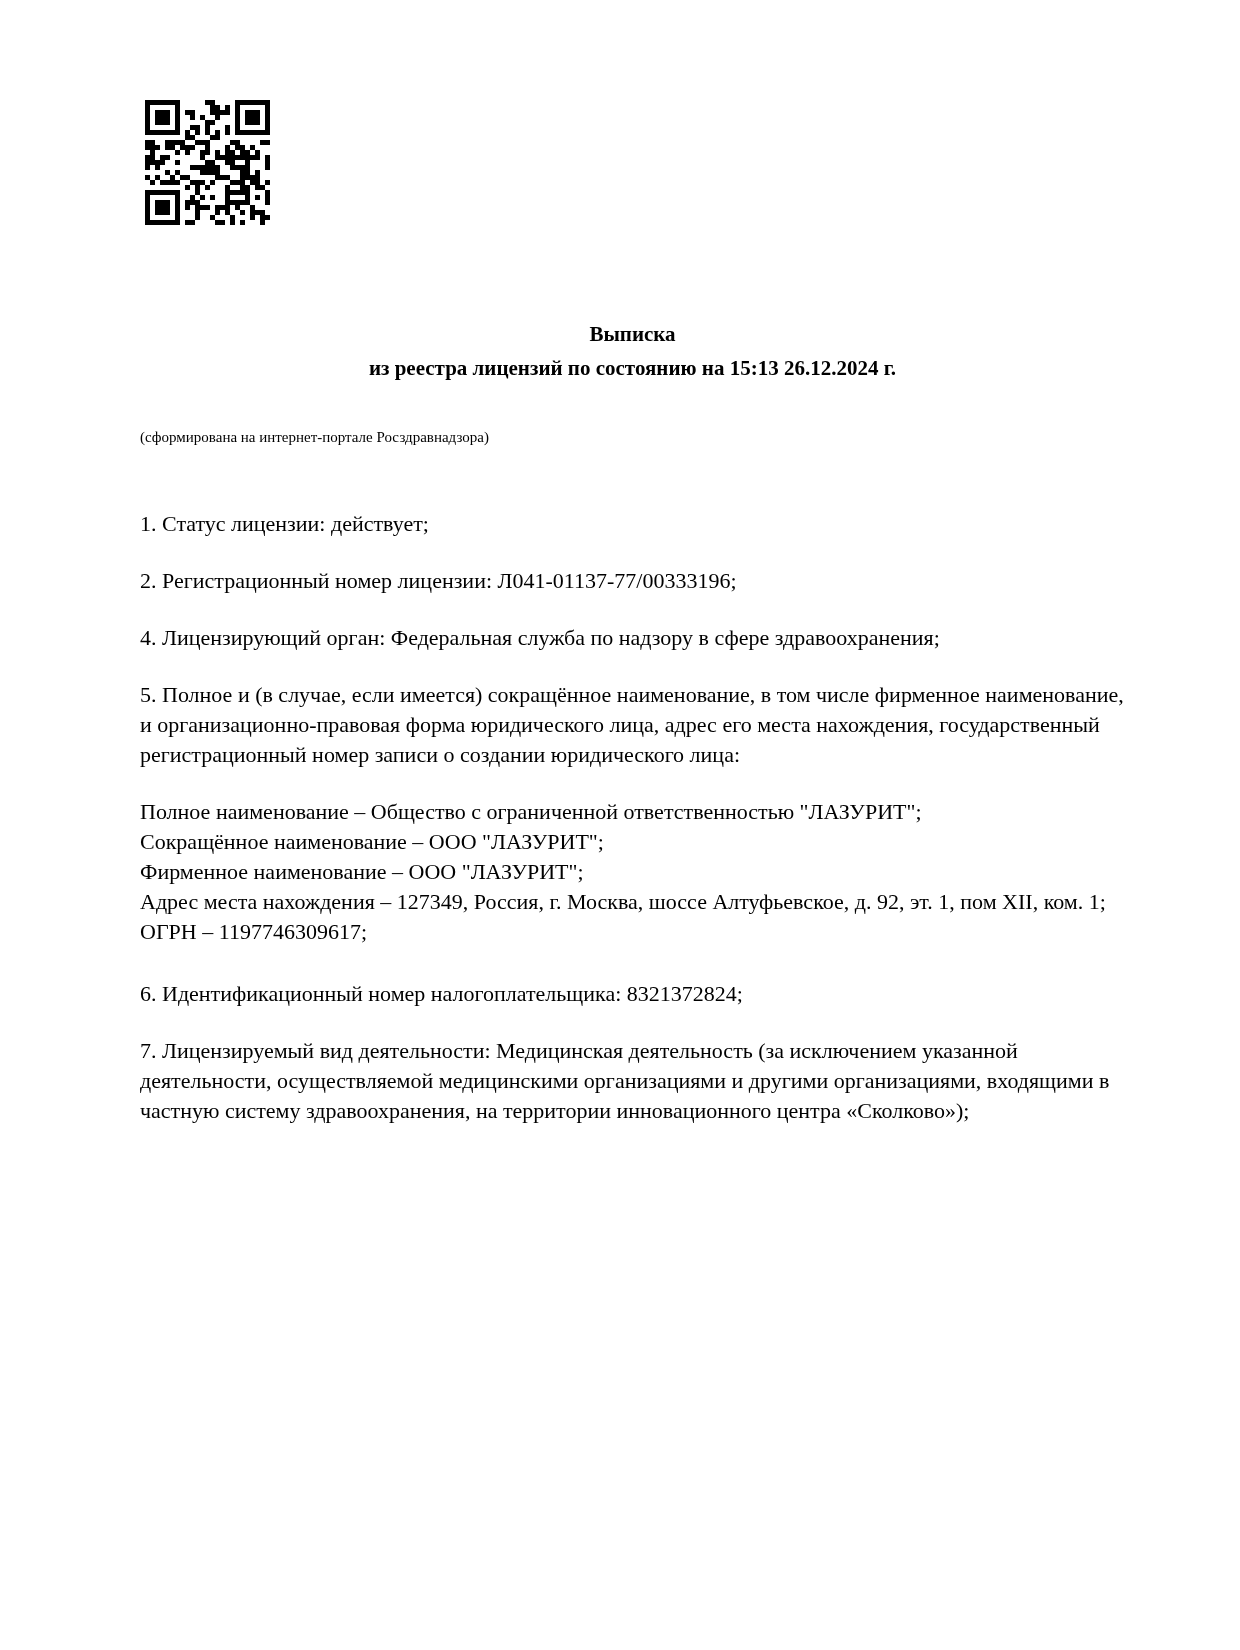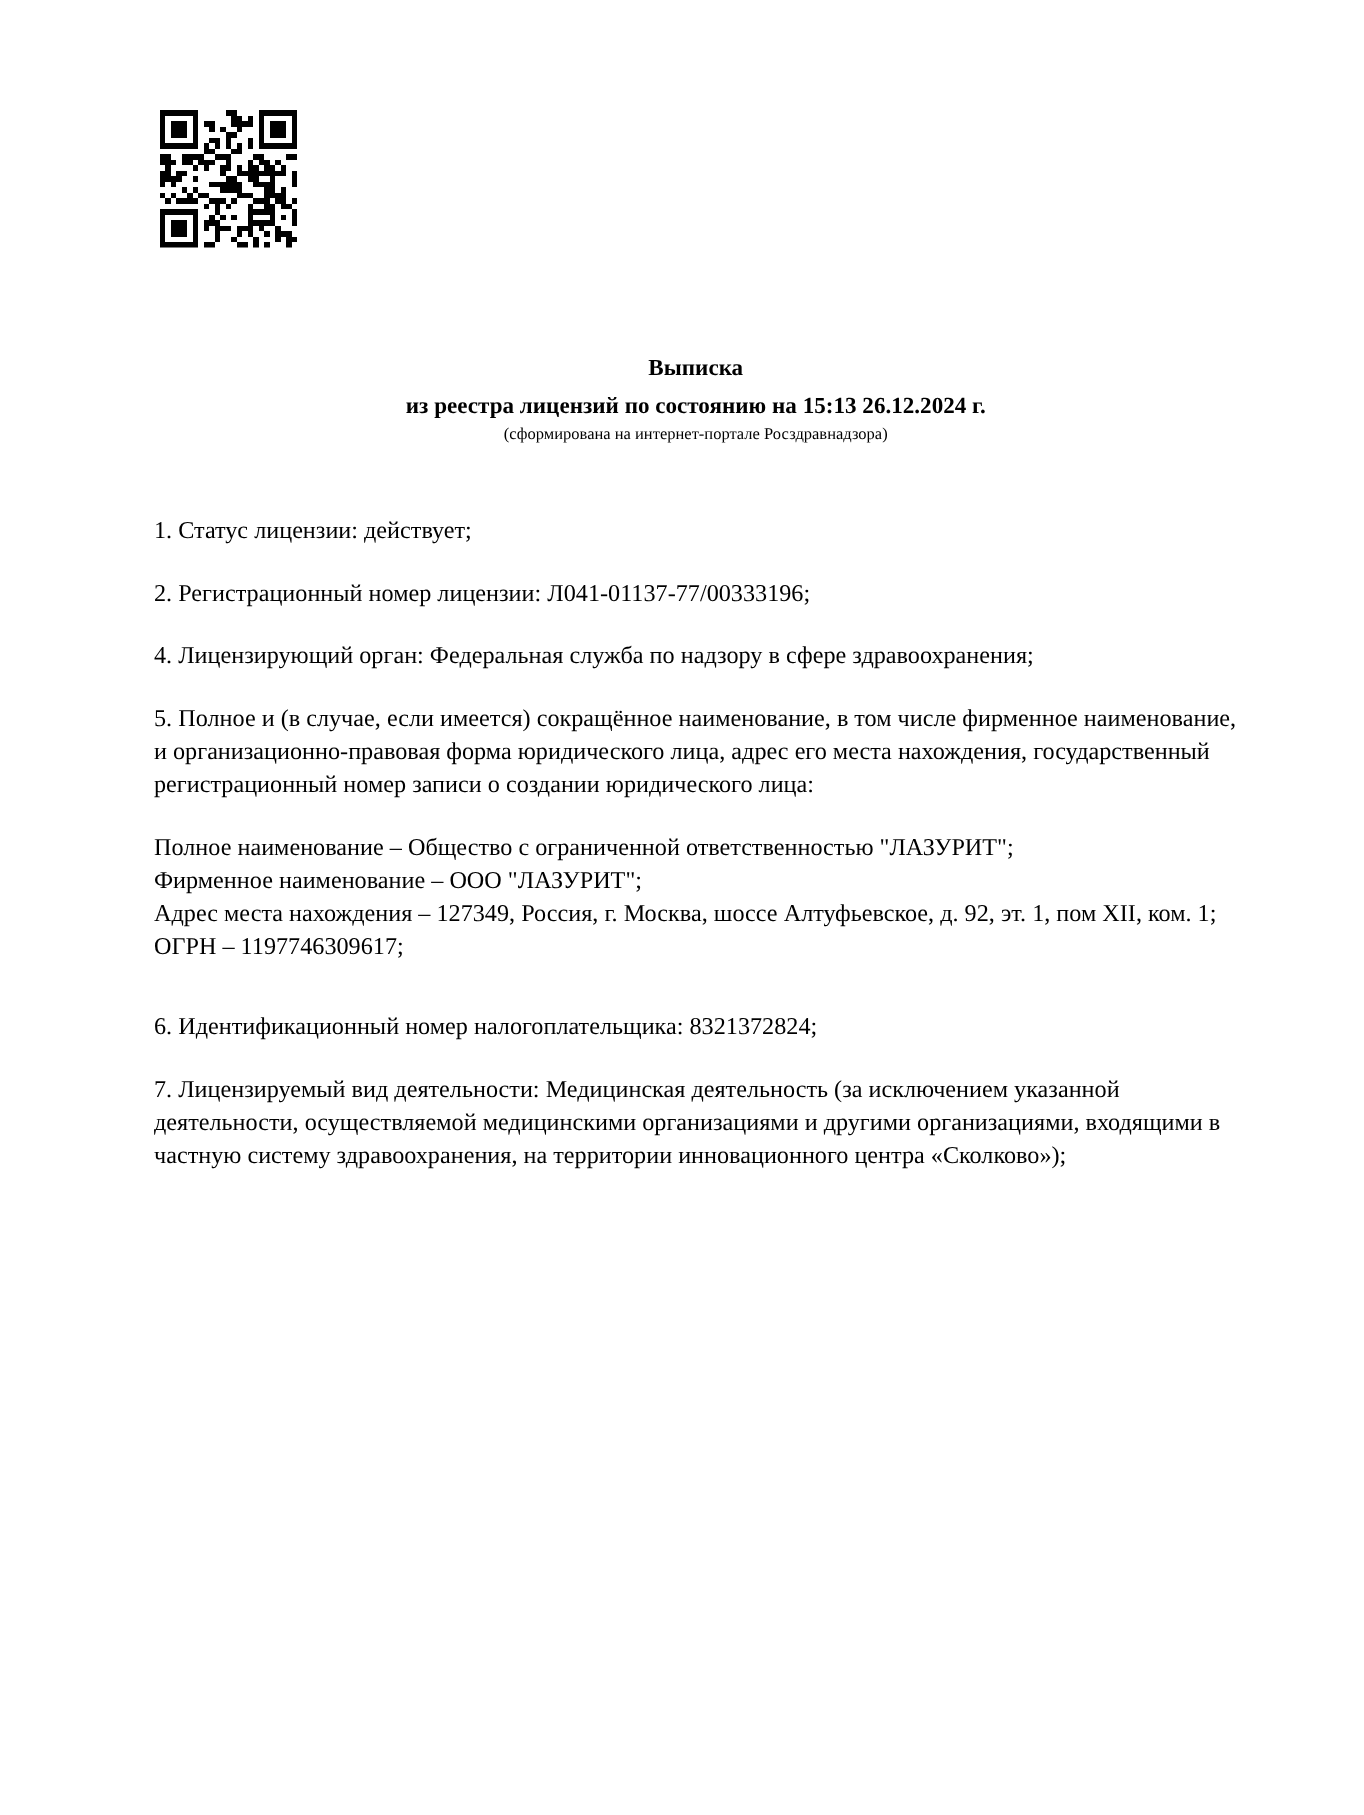--- a/index.html
+++ b/index.html
@@ -20,37 +20,38 @@
     margin-left:5px;
   }
   .title-block{
     margin-top:92px;
     text-align:center;
     font-weight:bold;
     font-size:21px;
     line-height:34px;
   }
   .note{
-    text-align:center;
+    margin-top:42px;
+    text-align:left;
     font-size:15px;
     line-height:20px;
   }
   .doc-body{
     margin-top:62px;
     font-size:22px;
     line-height:30px;
   }
   .doc-body p{
     margin:0 0 27px 0;
   }
   .org-block p{
     margin:0;
   }
   .org-block{
-    margin-bottom:43px;
+    margin-bottom:32px;
   }
 </style>
 </head>
 <body>
 
 <div class="page">
 
   <div class="qr" id="qr"><svg width="125" height="125" shape-rendering="crispEdges">
         <rect x="0" y="0" width="5" height="5" fill="#000"></rect>
         <rect x="5" y="0" width="5" height="5" fill="#000"></rect>
@@ -362,20 +363,21 @@
   <div class="note">(сформирована на интернет-портале Росздравнадзора)</div>
 
   <div class="doc-body">
     <p>1. Статус лицензии: действует;</p>
     <p>2. Регистрационный номер лицензии: Л041-01137-77/00333196;</p>
     <p>4. Лицензирующий орган: Федеральная служба по надзору в сфере здравоохранения;</p>
     <p>5. Полное и (в случае, если имеется) сокращённое наименование, в том числе фирменное наименование, и организационно-правовая форма юридического лица, адрес его места нахождения, государственный регистрационный номер записи о создании юридического лица:</p>
 
     <div class="org-block">
       <p>Полное наименование – Общество с ограниченной ответственностью "ЛАЗУРИТ";</p>
+      <p>Сокращённое наименование – ООО "ЛАЗУРИТ";</p>
       <p>Фирменное наименование – ООО "ЛАЗУРИТ";</p>
       <p>Адрес места нахождения – 127349, Россия, г. Москва, шоссе Алтуфьевское, д. 92, эт. 1, пом XII, ком. 1;</p>
       <p>ОГРН – 1197746309617;</p>
     </div>
 
     <p>6. Идентификационный номер налогоплательщика: 8321372824;</p>
     <p>7. Лицензируемый вид деятельности: Медицинская деятельность (за исключением указанной деятельности, осуществляемой медицинскими организациями и другими организациями, входящими в частную систему здравоохранения, на территории инновационного центра «Сколково»);</p>
   </div>
 
 </div>

